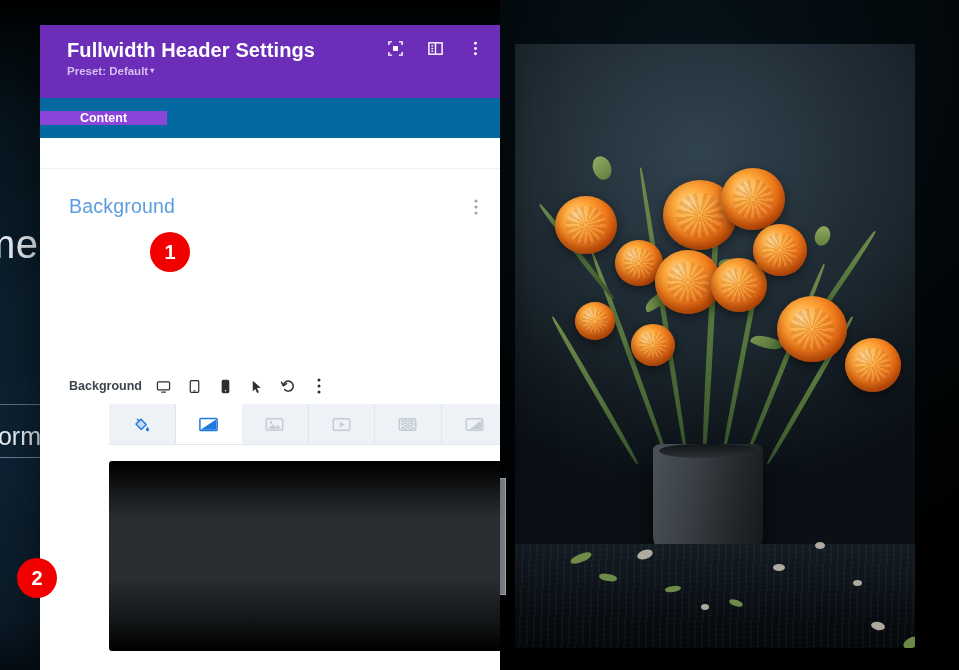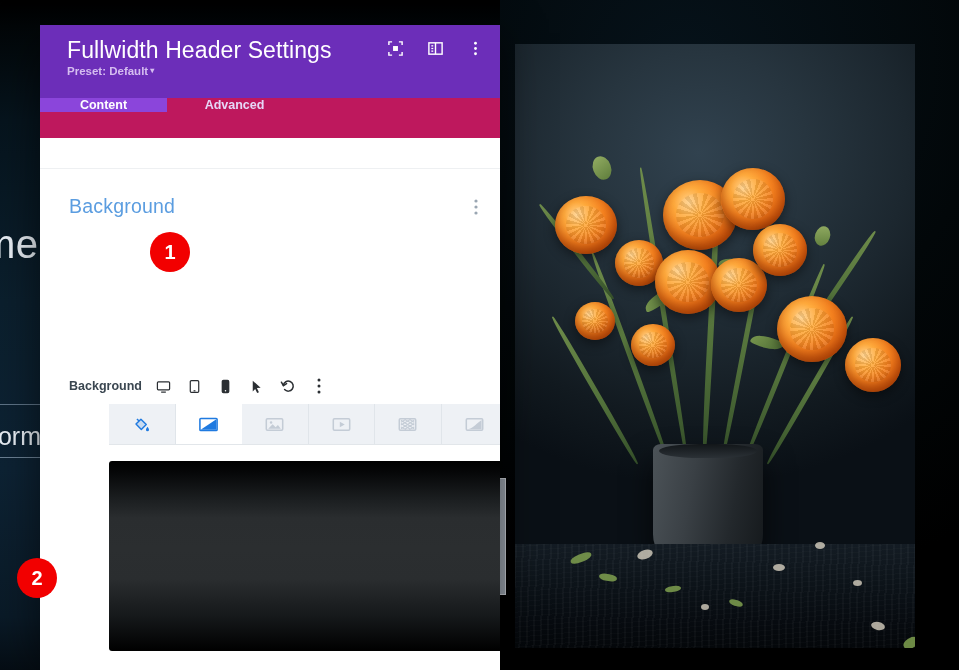--- a/index.html
+++ b/index.html
@@ -219,22 +219,22 @@
 
   .modal-header {
     background: #6c2eb9;
     height: 73px;
     position: relative;
     box-sizing: border-box;
     padding: 13px 0 0 27px;
   }
   .modal-title {
     color: #ffffff;
-    font-size: 23px;
-    font-weight: normal;
+    font-size: 20px;
+    font-weight: bold;
     letter-spacing: .1px;
     line-height: 24px;
   }
   .modal-preset {
     margin-top: 3px;
     color: #d5bdf0;
     font-size: 11.5px;
     font-weight: bold;
     cursor: pointer;
   }
@@ -254,24 +254,24 @@
   .header-icons .hicon {
     width: 18px; height: 18px;
     color: #ffffff;
     display: flex;
     align-items: center;
     justify-content: center;
     cursor: pointer;
   }
 
   .tabs {
-    background: #be185d;
+    background: #0369a1;
     height: 40px;
     display: flex;
-    align-items: flex-start;
+    align-items: center;
   }
   .tab {
     display: flex;
     align-items: center;
     justify-content: center;
     color: #e6d7f8;
     font-size: 12.5px;
     font-weight: bold;
     cursor: pointer;
     padding: 0 10px;
@@ -504,21 +504,20 @@
           <circle cx="9" cy="3.4" r="1.5" fill="#ffffff"></circle>
           <circle cx="9" cy="9" r="1.5" fill="#ffffff"></circle>
           <circle cx="9" cy="14.6" r="1.5" fill="#ffffff"></circle>
         </svg>
       </div>
     </div>
   </div>
 
   <div class="tabs">
     <div class="tab t-content active">Content</div>
-    <div class="tab t-advanced">Advanced</div>
   </div>
 
   <div class="modal-body">
     <div class="body-rule"></div>
 
     <div class="section-title-row">
       <div class="section-title">Background</div>
       <div class="kebab">
         <svg width="4" height="16" viewBox="0 0 4 16">
           <circle cx="2" cy="2" r="1.6" fill="#9aa6b2"></circle>

